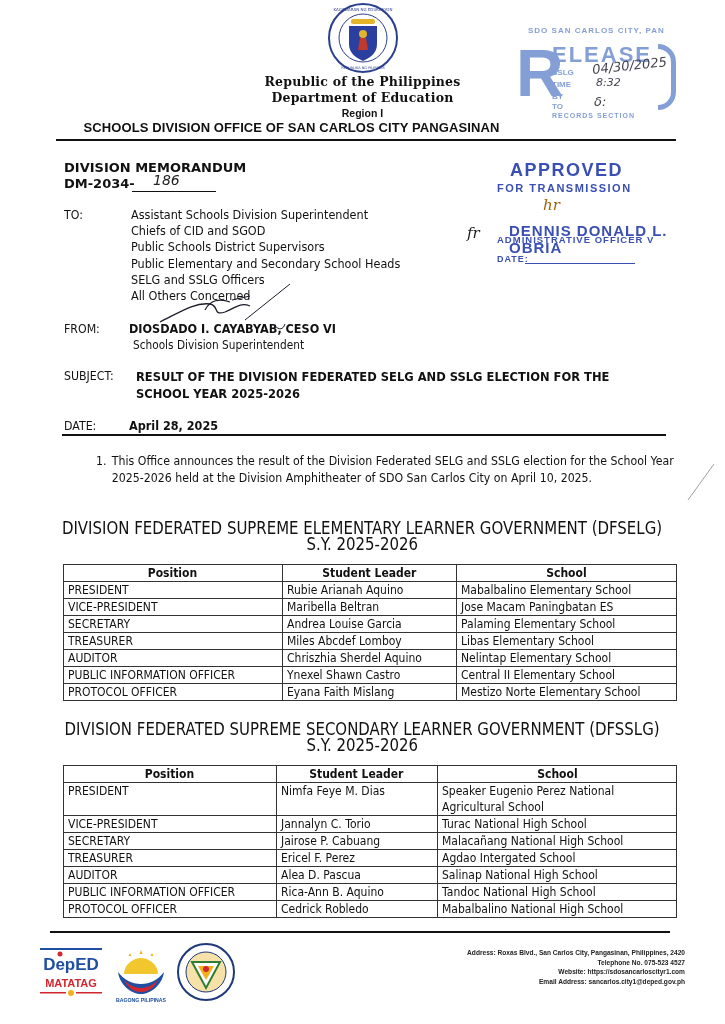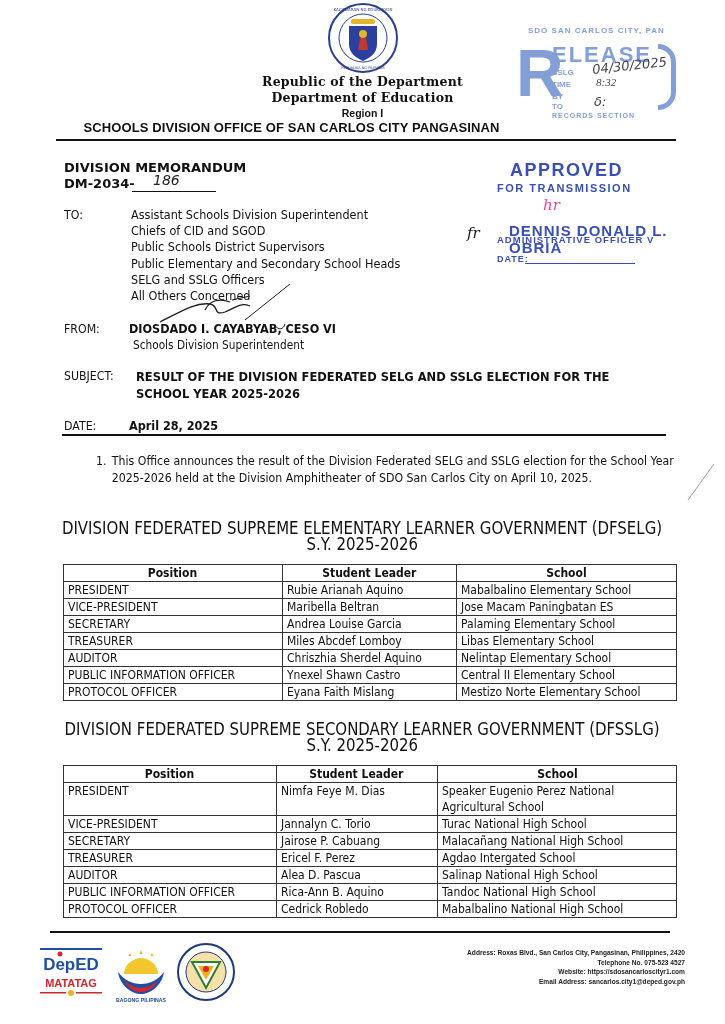--- a/index.html
+++ b/index.html
@@ -24,21 +24,21 @@
     .stamp-released { position: absolute; left: 508px; top: 20px; width: 170px; height: 100px; color: #6f8fd0; opacity: .85; }
     .stamp-released .top { position: absolute; left: 20px; top: 6px; font-size: 8px; font-weight: bold; letter-spacing: 1px; font-family: "Liberation Sans", sans-serif; }
     .stamp-released .bigR { position: absolute; left: 8px; top: 20px; font-size: 66px; font-weight: bold; font-family: "Liberation Sans", sans-serif; line-height: 1; }
     .stamp-released .word { position: absolute; left: 44px; top: 22px; font-size: 22px; font-weight: bold; letter-spacing: 2px; font-family: "Liberation Sans", sans-serif; }
     .stamp-released .bigD { position: absolute; left: 150px; top: 24px; width: 18px; height: 66px; border: 5px solid #6f8fd0; border-left: none; border-radius: 0 30px 30px 0; }
     .stamp-released .lbl { position: absolute; left: 44px; font-size: 8px; font-weight: bold; font-family: "Liberation Sans", sans-serif; }
     .stamp-released .l1 { top: 48px; } .stamp-released .l2 { top: 60px; } .stamp-released .l3 { top: 72px; } .stamp-released .l4 { top: 82px; }
     .stamp-released .l5 { top: 92px; font-size: 7px; letter-spacing: 1px; }
     .stamp-released .hand { position: absolute; font-family: "DejaVu Sans", sans-serif; color: #1c1c2a; font-style: italic; }
     .stamp-released .hdate { left: 84px; top: 38px; font-size: 13px; transform: rotate(-6deg); }
-    .stamp-released .htime { left: 88px; top: 56px; font-size: 11px; font-family: Liberation Serif, serif; }
+    .stamp-released .htime { left: 88px; top: 56px; font-size: 11px; }
     .stamp-released .hby { left: 86px; top: 74px; font-size: 13px; }
 
     
     .memo-title { position: absolute; left: 64px; top: 160px; font-family: "DejaVu Sans", sans-serif; font-weight: bold; font-size: 13px; }
     .memo-num { position: absolute; left: 64px; top: 176px; font-family: "DejaVu Sans", sans-serif; font-weight: bold; font-size: 13px; }
     .memo-num-line { position: absolute; left: 132px; top: 191px; width: 84px; height: 1px; background: #111; }
     .memo-num-hand { position: absolute; left: 153px; top: 172px; font-size: 14px; font-style: italic; color: #222; }
 
     .lbl-left { position: absolute; left: 64px; font-family: "DejaVu Sans", sans-serif; font-size: 12.5px; transform: scaleX(.88); transform-origin: left; }
     .to-list { position: absolute; left: 131px; top: 207px; font-family: "DejaVu Sans", sans-serif; font-size: 12.5px; line-height: 16.2px; transform: scaleX(.9); transform-origin: left; }
@@ -50,21 +50,21 @@
     .date-rule { position: absolute; left: 62px; top: 434px; width: 604px; height: 2px; background: #111; }
 
     
     .stamp-approved { position: absolute; left: 455px; top: 158px; width: 230px; height: 110px; color: #3a4fb3; font-family: "Liberation Sans", sans-serif; font-weight: bold; }
     .stamp-approved .big { position: absolute; left: 55px; top: 2px; font-size: 18px; letter-spacing: 1.5px; }
     .stamp-approved .sub { position: absolute; left: 42px; top: 24px; font-size: 11px; letter-spacing: 1.5px; }
     .stamp-approved .n1 { position: absolute; left: 42px; top: 64px; font-size: 15px; letter-spacing: 1px; margin-left: 12px; }
     .stamp-approved .n2 { position: absolute; left: 42px; top: 76px; font-size: 9.5px; letter-spacing: 1px; }
     .stamp-approved .dt { position: absolute; left: 42px; top: 96px; font-size: 9px; letter-spacing: 1px; }
     .stamp-approved .dtline { position: absolute; left: 70px; top: 105px; width: 110px; height: 1px; background: #3a4fb3; }
-    .stamp-approved .init1 { position: absolute; left: 88px; top: 38px; font-size: 15px; font-style: italic; color: #ec4899; font-weight: normal; font-family: "DejaVu Serif", serif; }
+    .stamp-approved .init1 { position: absolute; left: 88px; top: 38px; font-size: 15px; font-style: italic; color: #a16207; font-weight: normal; font-family: "DejaVu Serif", serif; }
     .stamp-approved .init2 { position: absolute; left: 12px; top: 66px; font-size: 15px; font-style: italic; color: #1b1b1b; font-weight: normal; font-family: "DejaVu Serif", serif; }
 
     
     .para { position: absolute; left: 96px; top: 453px; width: 580px; font-family: "DejaVu Sans", sans-serif; font-size: 12.5px; line-height: 16.5px; transform: scaleX(.88); transform-origin: left; }
     .para .num { position: absolute; left: 0; }
     .para .txt { display: block; margin-left: 18px; width: 640px; }
 
     .sec-title { position: absolute; left: 0; width: 725px; text-align: center; font-family: "DejaVu Sans", sans-serif; font-size: 17px; line-height: 16px; }
     .sec-title span { display: inline-block; transform: scaleX(.88); }
 
@@ -95,21 +95,21 @@
 <svg class="seal" viewBox="0 0 72 72">
   <circle cx="36" cy="36" r="34" fill="#fff" stroke="#2c3f8f" stroke-width="2"></circle>
   <circle cx="36" cy="36" r="24" fill="#fff" stroke="#2c3f8f" stroke-width="1"></circle>
   <path d="M22 24 h28 v18 c0 10 -8 14 -14 17 c-6 -3 -14 -7 -14 -17z" fill="#2b3fa0"></path>
   <rect x="24" y="17" width="24" height="5" rx="2" fill="#e3b52a"></rect>
   <circle cx="36" cy="32" r="4" fill="#e3b52a"></circle>
   <path d="M33 36 l6 0 l2 12 l-10 0z" fill="#c0392b"></path>
   <text x="36" y="9" font-size="4" text-anchor="middle" fill="#2c3f8f" font-family="DejaVu Sans, sans-serif">KAGAWARAN NG EDUKASYON</text>
   <text x="36" y="67" font-size="3.5" text-anchor="middle" fill="#2c3f8f" font-family="DejaVu Sans, sans-serif">REPUBLIKA NG PILIPINAS</text>
 </svg>
-<div class="hdr-republic">Republic of the Department</div>
+<div class="hdr-republic">Republic of the Philippines</div>
 <div class="hdr-dept">Department of Education</div>
 <div class="hdr-region">Region I</div>
 <div class="hdr-office">SCHOOLS DIVISION OFFICE OF SAN CARLOS CITY PANGASINAN</div>
 <div class="hdr-rule"></div>
 
 <div class="stamp-released">
   <div class="top">SDO SAN CARLOS CITY, PAN</div>
   <div class="bigR">R</div>
   <div class="word">ELEASE</div>
   <div class="bigD"></div>

